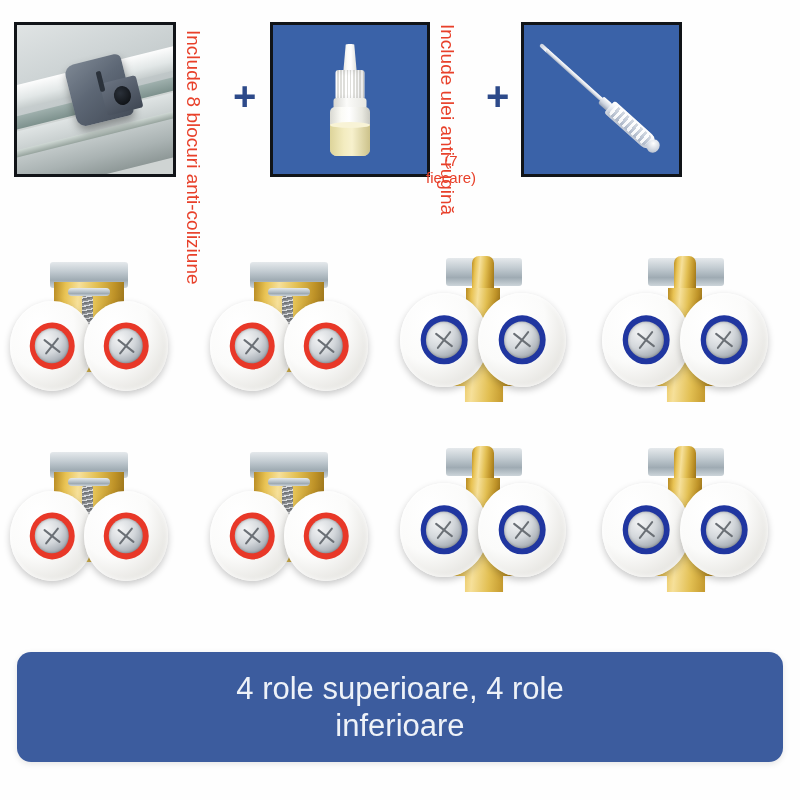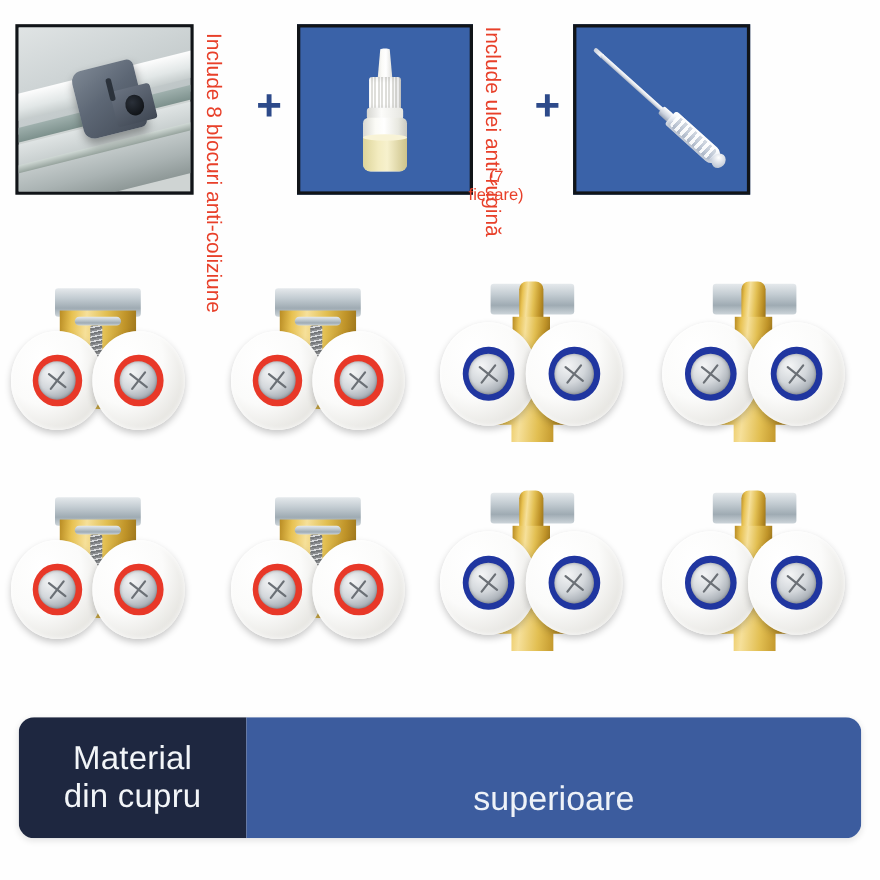--- a/index.html
+++ b/index.html
@@ -468,25 +468,19 @@
       <div class="wheel" style="left: 80px; top: 45.36px; width: 88px; height: 93.28px;">
         <div class="ring" style="width: 46.64px; height: 49.4384px; background: transparent; border: 8px solid rgb(32, 54, 160); box-sizing: border-box;"></div>
         <div class="hub" style="width: 36.08px; height: 36.96px;"></div>
         <div class="cross" style="width: 22px; height: 2px; transform: translate(-50%, -50%) rotate(38deg);"></div>
         <div class="cross2" style="width: 22px; height: 2px; transform: translate(-50%, -50%) rotate(-52deg);"></div>
       </div>
     </div>
   </div>
 
 <div class="banner">
-  <div class="banner-left">
-    <span>
-      <span>Material</span><br>
-      <span>din cupru</span>
-    </span>
-  </div>
   <div class="banner-right">
     <span>
-      <br>
-      <span>superioare</span>
+      <span>4 role superioare, 4 role</span><br>
+      <span>inferioare</span>
     </span>
   </div>
 </div>
 
 </body></html>

